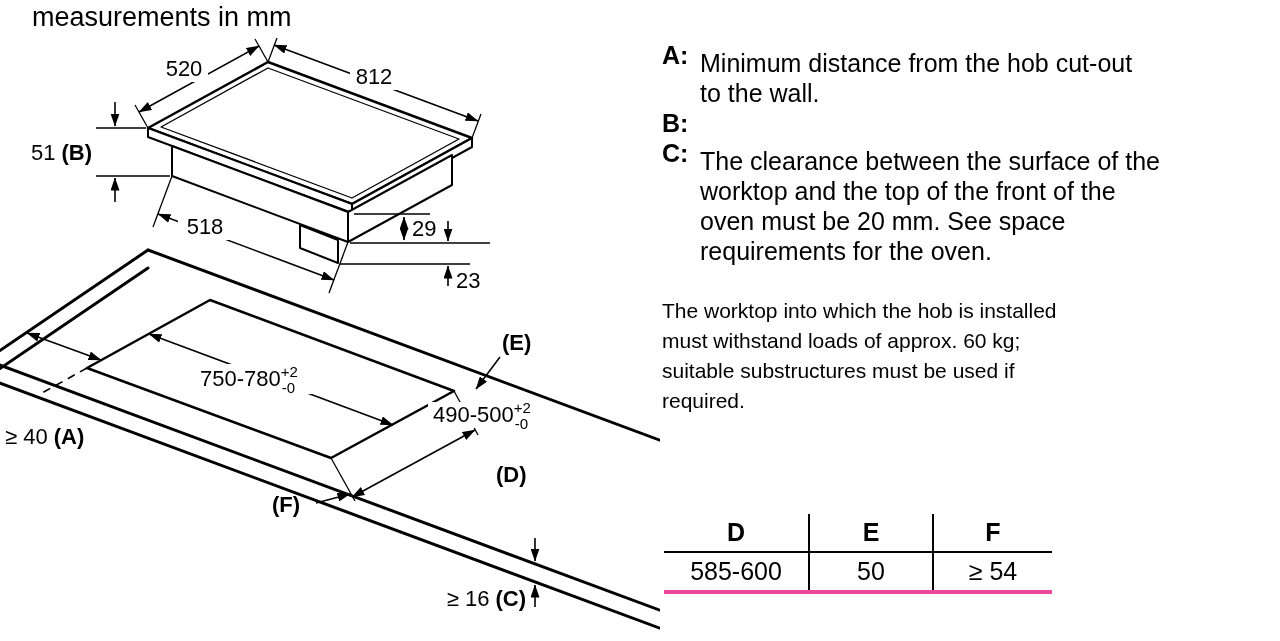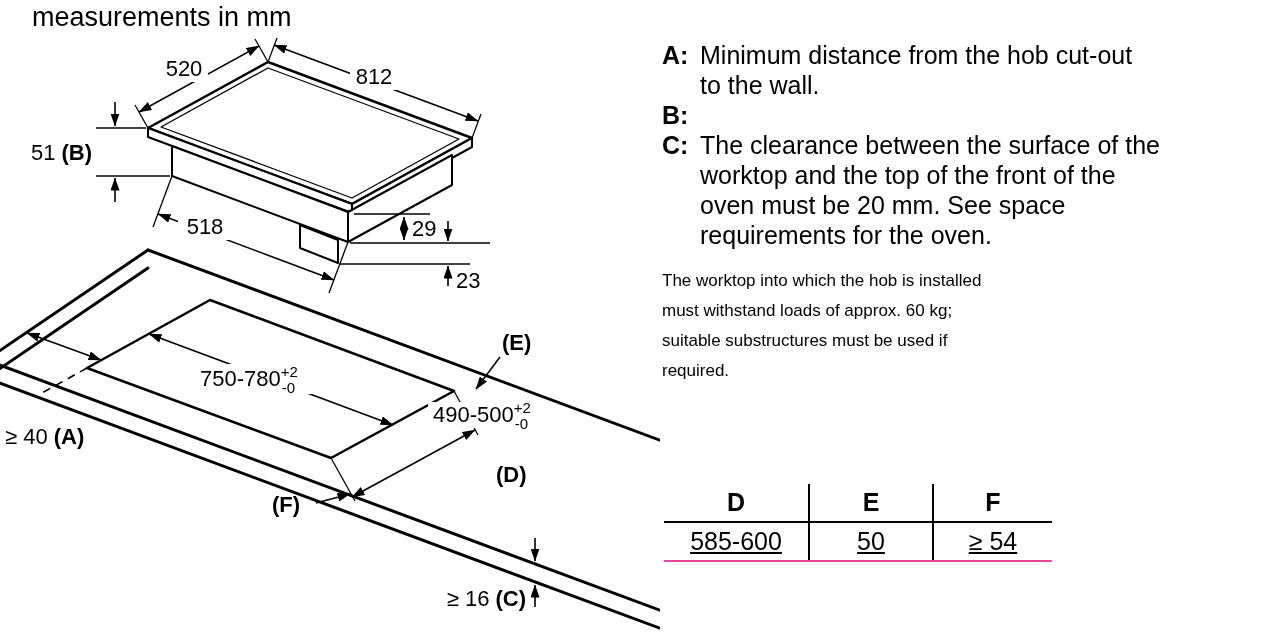--- a/index.html
+++ b/index.html
@@ -10,27 +10,27 @@
   }
   .page-title{position:absolute;left:8px;top:2px;font-size:27px;margin-left:24px;}
   svg.diagram{position:absolute;left:0;top:0;}
   svg text{font-family:"Liberation Sans",sans-serif;font-size:22px;fill:#000;}
   svg .ext{stroke:#000;stroke-width:1.3;fill:none;}
   svg .dim{stroke:#000;stroke-width:1.6;fill:none;}
   svg .bg{fill:#fff;stroke:none;}
   .right-col{position:absolute;left:662px;top:40px;width:586px;}
   .note{display:flex;font-size:25px;line-height:30px;}
   .note .nk{flex:none;width:38px;font-weight:bold;}
-  .note .nt{white-space:pre-line;}
-  .para{margin-top:16px;font-size:17px;line-height:30px;white-space:pre-line;}
+  .note .nt{white-space:pre-line;margin-top:8px;}
+  .para{margin-top:30px;font-size:21px;line-height:30px;white-space:pre-line;}
   table.spec{border-collapse:collapse;margin-top:98px;margin-left:2px;}
   .spec th,.spec td{font-size:25px;text-align:center;height:37px;padding:0 8px;font-weight:normal;}
   .spec th{font-weight:bold;}
   .spec thead th{border-bottom:2px solid #000;}
-  .spec tbody tr:first-child td{border-bottom:2px solid #ec4899;text-decoration:underline;}
+  .spec tbody tr:first-child td{border-bottom:4px solid #ec4899;}
   .spec th + th, .spec td + td{border-left:2px solid #000;}
   .cD{width:128px;} .cE{width:106px;} .cF{width:102px;}
 </style>
 </head>
 <body>
 
 <div class="page-title">measurements in mm</div>
 
 <svg class="diagram" width="660" height="641" viewBox="0 0 660 641">
   <defs>

